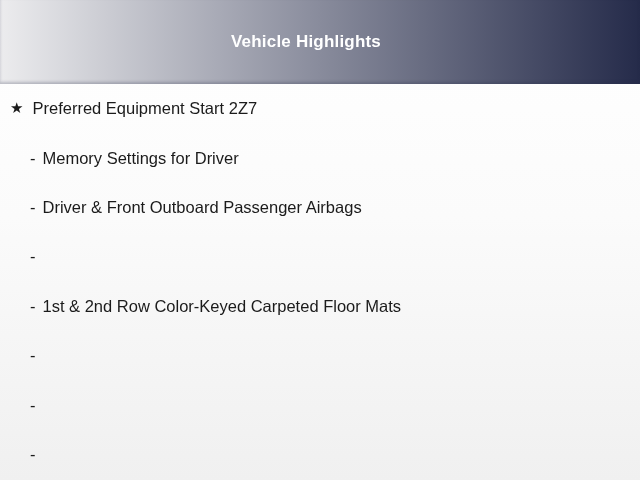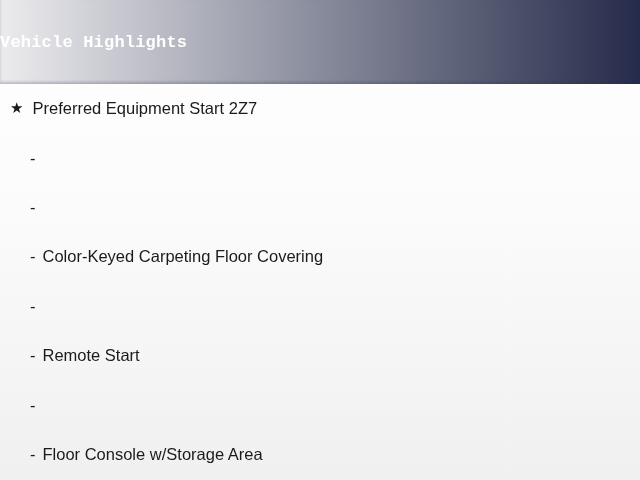--- a/index.html
+++ b/index.html
@@ -12,26 +12,25 @@
     overflow: hidden;
     font-family: "Liberation Sans", sans-serif;
     background: linear-gradient(180deg, #ffffff 0%, #fbfbfb 45%, #f0f0f0 100%);
   }
 
   
   .header {
     height: 84px;
     display: flex;
     align-items: center;
-    justify-content: flex-start;
+    justify-content: center;
     padding-right: 28px;
     box-sizing: border-box;
     background: linear-gradient(to right, var(--hg-left, #ececee), var(--hg-right, #252b4a));
     box-shadow: inset 0 -2px 3px rgba(40, 45, 70, 0.25);
-    font-family: Liberation Mono, monospace;
   }
   .header-title {
     color: var(--header-text, #ffffff);
     font-size: 17px;
     font-weight: bold;
     letter-spacing: 0.2px;
   }
 
   
   .feature-list {
@@ -69,35 +68,35 @@
   <span class="header-title">Vehicle Highlights</span>
 </div>
 
 <div class="feature-list">
     <div class="feature-item primary">
       <span class="bullet star">★</span>
       <span>Preferred Equipment Start 2Z7</span>
     </div>
     <div class="feature-item sub">
       <span class="bullet dash">-</span>
+      <span>Memory Settings for Driver</span>
+    </div>
+    <div class="feature-item sub">
+      <span class="bullet dash">-</span>
+      <span>Driver &amp; Front Outboard Passenger Airbags</span>
     </div>
     <div class="feature-item sub">
       <span class="bullet dash">-</span>
     </div>
     <div class="feature-item sub">
       <span class="bullet dash">-</span>
-      <span>Color-Keyed Carpeting Floor Covering</span>
+      <span>1st &amp; 2nd Row Color-Keyed Carpeted Floor Mats</span>
     </div>
     <div class="feature-item sub">
       <span class="bullet dash">-</span>
     </div>
     <div class="feature-item sub">
       <span class="bullet dash">-</span>
-      <span>Remote Start</span>
     </div>
     <div class="feature-item sub">
       <span class="bullet dash">-</span>
     </div>
-    <div class="feature-item sub">
-      <span class="bullet dash">-</span>
-      <span>Floor Console w/Storage Area</span>
-    </div>
   </div>
 
 </body></html>

